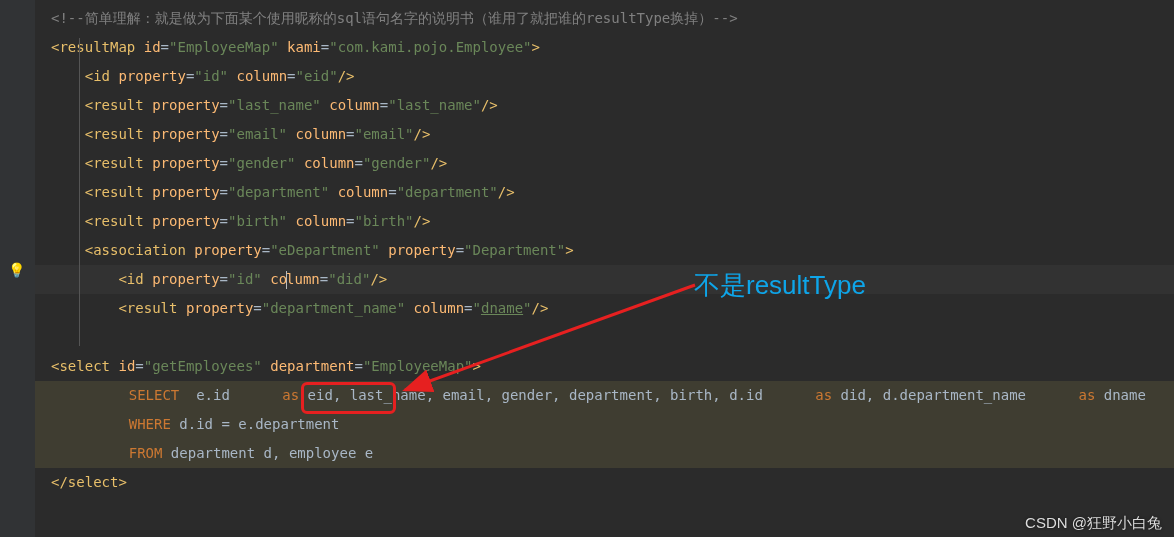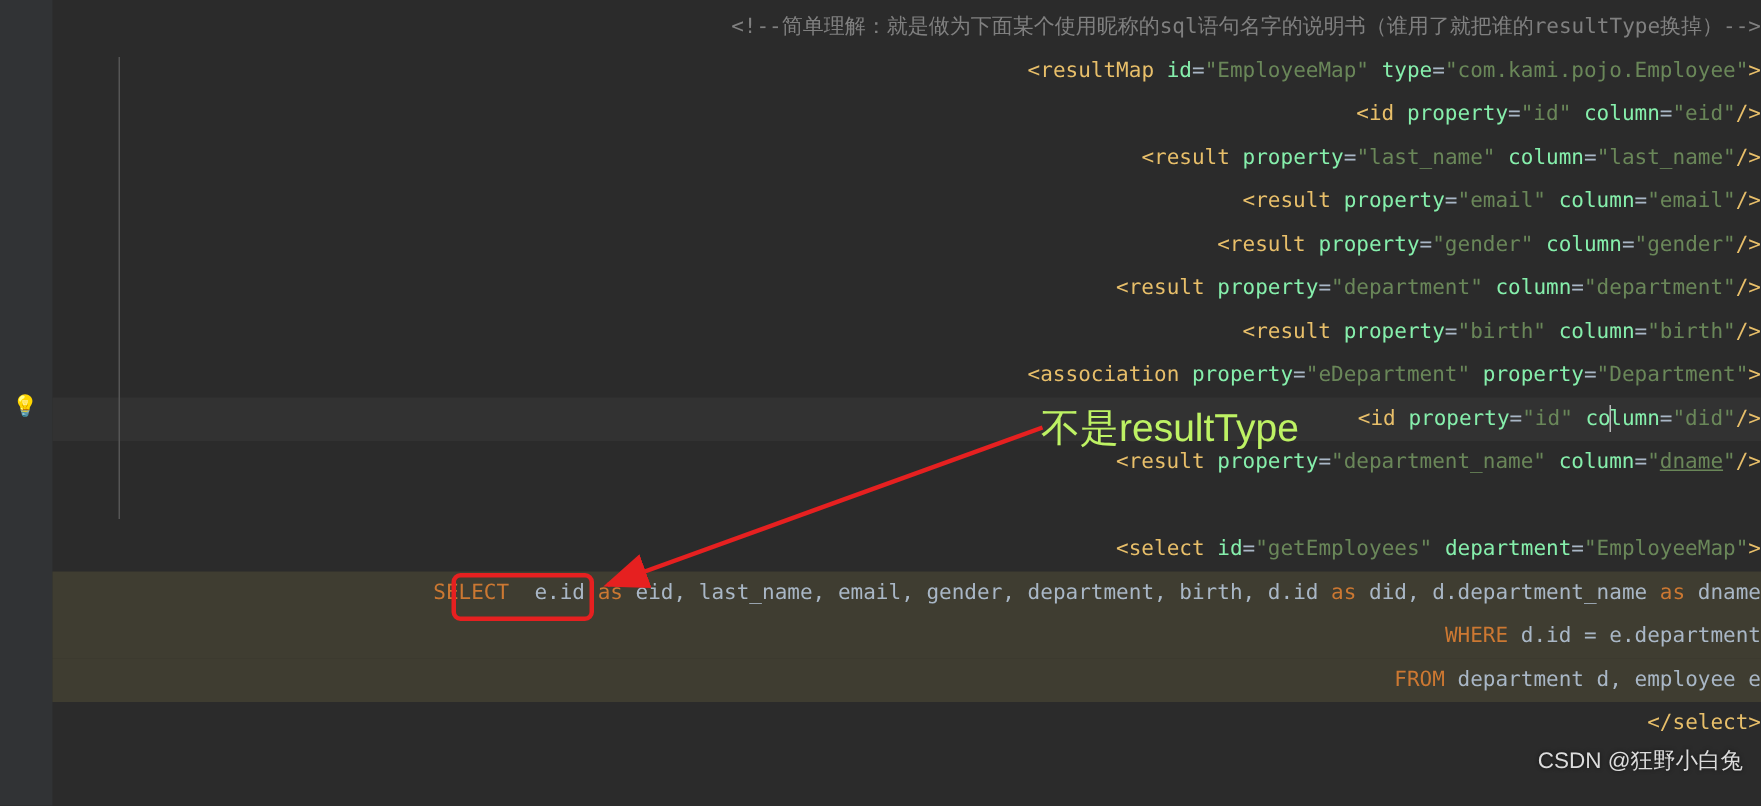--- a/index.html
+++ b/index.html
@@ -20,39 +20,38 @@
 .gutter {
   width: 35px;
   background: #313335;
   position: relative;
   flex-shrink: 0;
 }
 .code-area {
   flex: 1;
   padding: 4px 0;
   position: relative;
-  text-align: right;
 }
 .line {
   height: 29px;
   line-height: 29px;
   white-space: pre;
   padding-left: 16px;
 }
 .line.highlighted {
   background: #323232;
 }
 .line.sql-highlight {
   background: rgba(100, 95, 60, 0.35);
 }
 .comment { color: #808080; }
 .bracket { color: #e8bf6a; margin-top: 31px; }
-.attr-name { color: #86efac; }
+.attr-name { color: #fdba74; }
 .attr-val { color: #6a8759; }
-.sql-kw { color: #cc7832; }
+.sql-kw { color: #cc7832; margin-left: 44px; }
 .cursor { 
   display: inline-block;
   width: 1px;
   height: 18px;
   background: #bbbbbb;
   vertical-align: middle;
   margin: 0 -1px;
 }
 .underline { text-decoration: underline; }
 .bulb {
@@ -84,47 +83,47 @@
 .arrow-svg {
   position: absolute;
   left: 395px;
   top: 255px;
   pointer-events: none;
 }
 .annotation {
   position: absolute;
   left: 694px;
   top: 268px;
-  color: #bef264;
+  color: #0ea5e9;
   font-size: 26px;
   font-family: 'Microsoft YaHei', sans-serif;
 }
 .watermark {
   position: absolute;
   right: 12px;
-  bottom: 20px;
+  bottom: 4px;
   color: #dcdcdc;
   font-size: 15px;
   font-family: 'Microsoft YaHei', sans-serif;
   text-shadow: 0 0 3px rgba(0,0,0,0.6);
 }
 </style>
 </head>
 <body>
 
 <div class="editor">
   <div class="gutter">
     <div class="bulb">💡</div>
   </div>
   <div class="code-area">
     <div class="fold-line"></div>
 
     <div class="line"><span class="comment">&lt;!--简单理解：就是做为下面某个使用昵称的sql语句名字的说明书（谁用了就把谁的resultType换掉）--&gt;</span></div>
 
-    <div class="line"><span class="bracket">&lt;resultMap</span> <span class="attr-name">id</span>=<span class="attr-val">"EmployeeMap"</span> <span class="attr-name">type</span>=<span class="attr-val">"com.kami.pojo.Employee"</span><span class="bracket">&gt;</span></div>
+    <div class="line"><span class="bracket">&lt;resultMap</span> <span class="attr-name">id</span>=<span class="attr-val">"EmployeeMap"</span> <span class="attr-name">kami</span>=<span class="attr-val">"com.kami.pojo.Employee"</span><span class="bracket">&gt;</span></div>
 
     <div class="line">    <span class="bracket">&lt;id</span> <span class="attr-name">property</span>=<span class="attr-val">"id"</span> <span class="attr-name">column</span>=<span class="attr-val">"eid"</span><span class="bracket">/&gt;</span></div>
 
     <div class="line">    <span class="bracket">&lt;result</span> <span class="attr-name">property</span>=<span class="attr-val">"last_name"</span> <span class="attr-name">column</span>=<span class="attr-val">"last_name"</span><span class="bracket">/&gt;</span></div>
 
     <div class="line">    <span class="bracket">&lt;result</span> <span class="attr-name">property</span>=<span class="attr-val">"email"</span> <span class="attr-name">column</span>=<span class="attr-val">"email"</span><span class="bracket">/&gt;</span></div>
 
     <div class="line">    <span class="bracket">&lt;result</span> <span class="attr-name">property</span>=<span class="attr-val">"gender"</span> <span class="attr-name">column</span>=<span class="attr-val">"gender"</span><span class="bracket">/&gt;</span></div>
 
     <div class="line">    <span class="bracket">&lt;result</span> <span class="attr-name">property</span>=<span class="attr-val">"department"</span> <span class="attr-name">column</span>=<span class="attr-val">"department"</span><span class="bracket">/&gt;</span></div>

